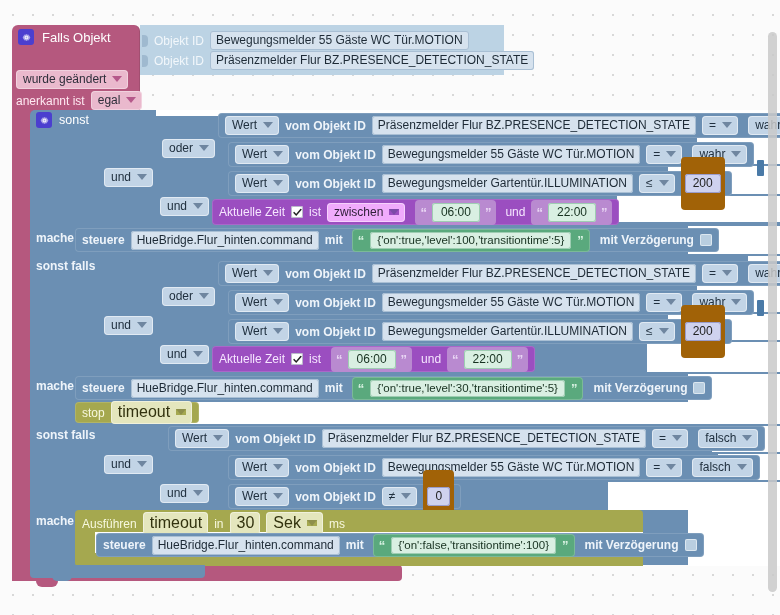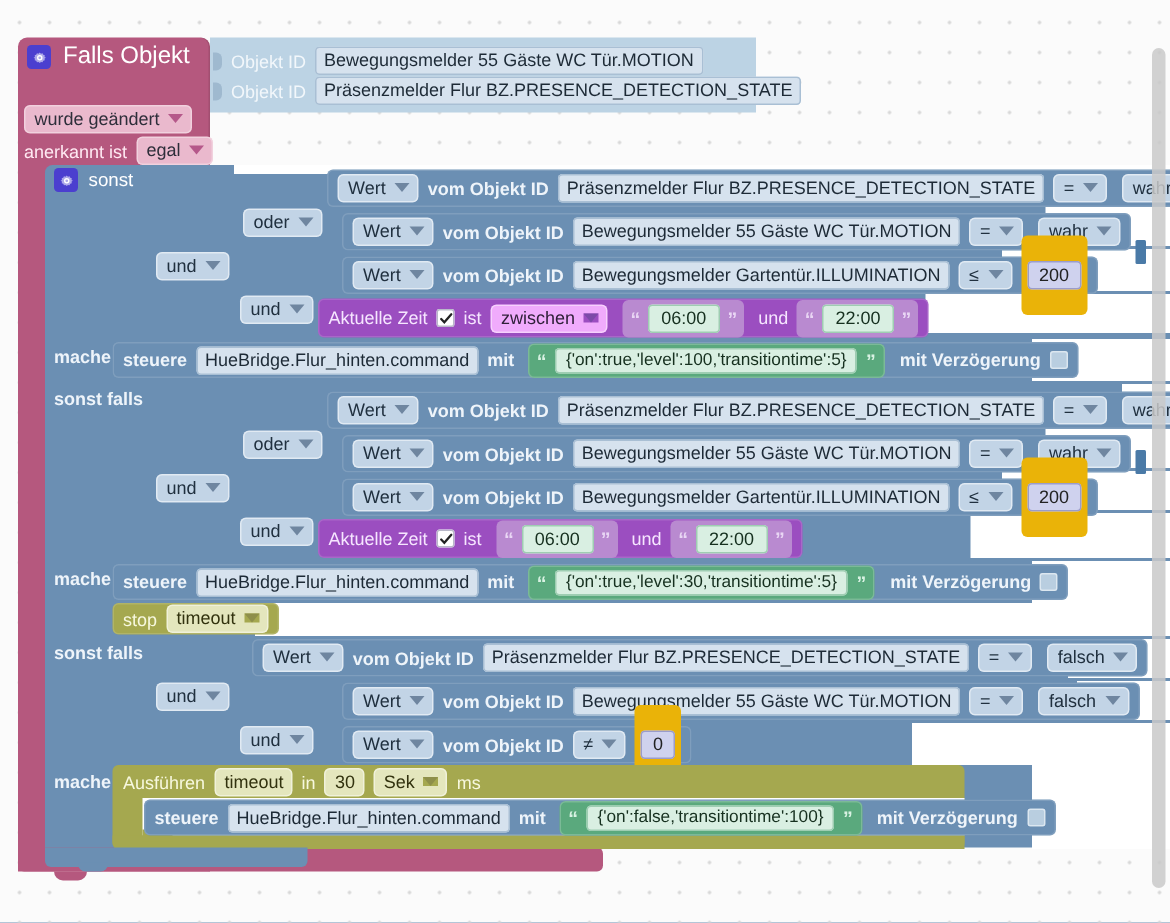--- a/index.html
+++ b/index.html
@@ -29,21 +29,21 @@
     left:12px;top:565px;width:390px;height:16px;background:#b5587e;border-radius:0 4px 4px 4px;
   }
   #root-notch{left:36px;top:581px;width:22px;height:6px;background:#b5587e;border-radius:0 0 6px 6px;}
 
   .hdr-row{position:absolute;display:flex;align-items:center;gap:8px;}
   .gear{
     width:16px;height:16px;border-radius:3px;background:#4b3fcf;
     display:inline-flex;align-items:center;justify-content:center;flex:none;
   }
   .gear svg{display:block;}
-  .title-txt{color:#ffffff;font-size:16px;white-space:nowrap;}
+  .title-txt{color:#ffffff;font-size:13px;white-space:nowrap;}
 
   
   .pill-rose{
     display:inline-flex;align-items:center;gap:5px;
     background:#eab9cd;color:#2e2e3a;border-radius:4px;
     padding:2px 6px 3px 7px;font-size:12px;white-space:nowrap;
     box-shadow:inset 0 0 0 1px rgba(255,255,255,.35);
   }
   .lbl-rose{color:#ffe9f2;font-size:12px;white-space:nowrap;}
 
@@ -87,21 +87,21 @@
     border-radius:0 4px 4px 0;
   }
 
   
   .numfield{
     display:inline-flex;align-items:center;justify-content:center;
     background:#cfd2ee;color:#222;border-radius:3px;padding:2px 8px 3px;
     font-size:12px;box-shadow:inset 0 0 0 1px #9a9ccb;
   }
   .numwrap{
-    display:inline-flex;align-items:flex-start;background:#eab308;border-radius:4px;
+    display:inline-flex;align-items:flex-start;background:#a16207;border-radius:4px;
     padding:17px 4px;
   }
 
   
   .purple{background:#9b4ec0;}
   .pill-purple{
     display:inline-flex;align-items:center;gap:5px;
     background:#f0abfc;color:#30203a;border-radius:4px;
     padding:2px 6px 3px 7px;font-size:12px;white-space:nowrap;
     box-shadow:inset 0 0 0 1px rgba(255,255,255,.45);
@@ -135,21 +135,21 @@
   .tgreen .tval{
     background:#d9efe2;color:#16301f;border-radius:3px;padding:2px 9px 3px;
     font-size:12px;white-space:nowrap;box-shadow:inset 0 0 0 1px #9ecdb2;
   }
 
   
   .olive{background:#a5a84f;}
   .pill-olive{
     display:inline-flex;align-items:center;gap:5px;
     background:#e4e6bd;color:#32320e;border-radius:4px;
-    padding:2px 6px 3px 7px;font-size:12px;white-space:nowrap;
+    padding:2px 6px 3px 7px;font-size:16px;white-space:nowrap;
     box-shadow:inset 0 0 0 1px rgba(255,255,255,.45);
   }
   .lbl-olive{color:#f7f8de;font-size:12px;white-space:nowrap;}
 
   
   .delay{display:inline-flex;align-items:center;gap:6px;}
 
   
   .gap{position:absolute;background:#ffffff;}
 

